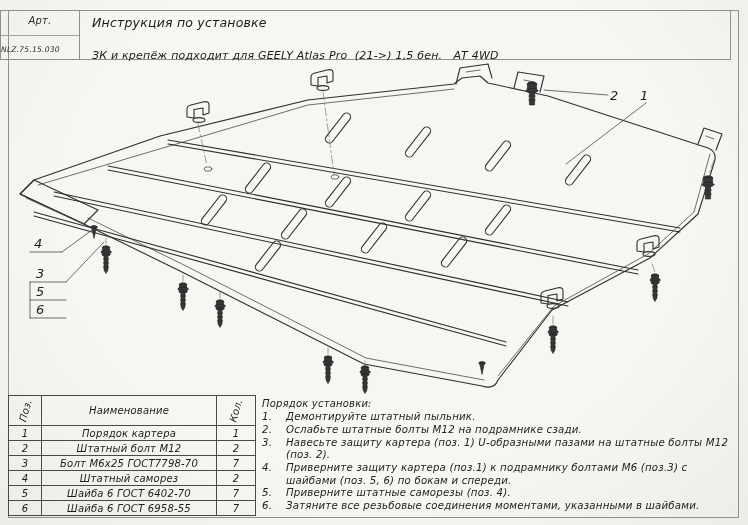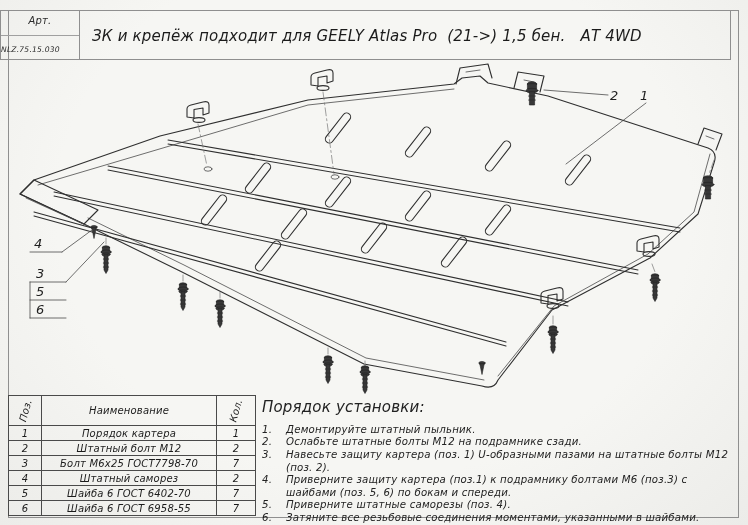--- a/index.html
+++ b/index.html
@@ -11,55 +11,56 @@
   }
   .frame{position:absolute;left:8px;top:10px;width:729px;height:506px;border:1px solid #8f8f8f;}
   
   .header{position:absolute;left:0;top:10px;width:729px;height:48px;border:1px solid #8f8f8f;display:flex;background:transparent;}
   .art-cell{width:78px;position:relative;border-right:1px solid #8f8f8f;}
   .art-label{position:absolute;top:4px;left:0;width:100%;text-align:center;font-size:10px;color:#2a2a2a;}
   .art-divider{position:absolute;top:24px;left:0;width:100%;border-top:1px solid #a0a0a0;}
   .art-value{position:absolute;bottom:5px;left:0;width:100%;text-align:left;font-size:7.6px;color:#2a2a2a;}
   .title-cell{flex:1;padding:4px 12px 0 12px;}
   .title-line1{font-size:12.5px;}
-  .title-line2{font-size:15px;margin-top:12px;white-space:pre-wrap;}
+  .title-line2{font-size:11px;margin-top:19px;white-space:pre-wrap;}
   
   .drawing{position:absolute;left:8px;top:58px;width:731px;height:336px;}
   .drawing path,.drawing line,.drawing polyline,.drawing rect,.drawing ellipse{
     stroke:#2f2f2f;fill:none;stroke-width:1.1;stroke-linejoin:round;stroke-linecap:round;}
   .drawing .thin{stroke-width:0.8;stroke:#4a4a4a;}
   .drawing .dashdot{stroke-width:0.7;stroke:#777;stroke-dasharray:8 3 2 3;}
   .drawing .solid{fill:#383838;stroke:#222;stroke-width:0.6;}
   .drawing text{fill:#1f1f1f;stroke:none;font-family:"DejaVu Sans",sans-serif;font-style:italic;font-size:13px;}
   
   .parts{position:absolute;left:8px;top:395px;width:246px;border-collapse:collapse;font-size:10px;table-layout:fixed;}
   .parts th,.parts td{border:1px solid #4a4a4a;text-align:center;padding:0;font-weight:normal;font-style:italic;}
   .parts thead th{height:29px;}
   .parts td{height:14px;}
   .col-pos{width:32px;}.col-name{width:174px;}.col-qty{width:38px;}
   .vh{display:inline-block;transform:rotate(-74deg);font-size:10px;white-space:nowrap;}
   
   .steps{position:absolute;left:262px;top:398px;width:474px;font-size:10.2px;line-height:1.24;color:#222;}
-  .steps-title{font-size:15px;margin-bottom:7px;}
+  .steps-title{font-size:10px;margin-bottom:1px;}
   .step{display:flex;}
   .step-num{width:24px;flex:none;}
   .step-text{flex:1;font-style:italic;}
 </style>
 </head>
 <body>
 
 <div class="frame"></div>
 
 <div class="header">
   <div class="art-cell">
     <div class="art-label">Арт.</div>
     <div class="art-divider"></div>
     <div class="art-value">NLZ.75.15.030</div>
   </div>
   <div class="title-cell">
+    <div class="title-line1">Инструкция по установке</div>
     <div class="title-line2">ЗК и крепёж подходит для GEELY Atlas Pro  (21-&gt;) 1,5 бен.   АТ 4WD</div>
   </div>
 </div>
 
 <svg class="drawing" viewBox="0 0 731 336" xmlns="http://www.w3.org/2000/svg">
   <defs>
     <g id="boltM6">
       <ellipse class="solid" cx="0" cy="1.5" rx="3.6" ry="1.8"></ellipse>
       <path class="solid" d="M -3.6 1.5 L -3.6 5 L 3.6 5 L 3.6 1.5 Z"></path>
       <ellipse class="solid" cx="0" cy="6" rx="5.2" ry="2"></ellipse>

